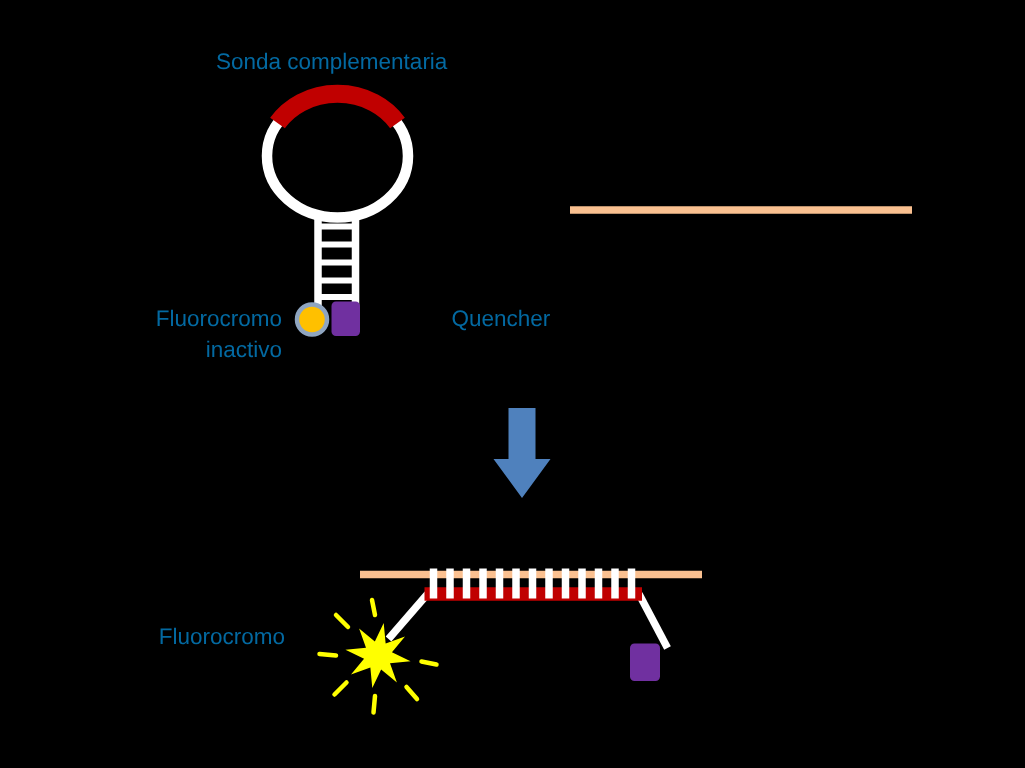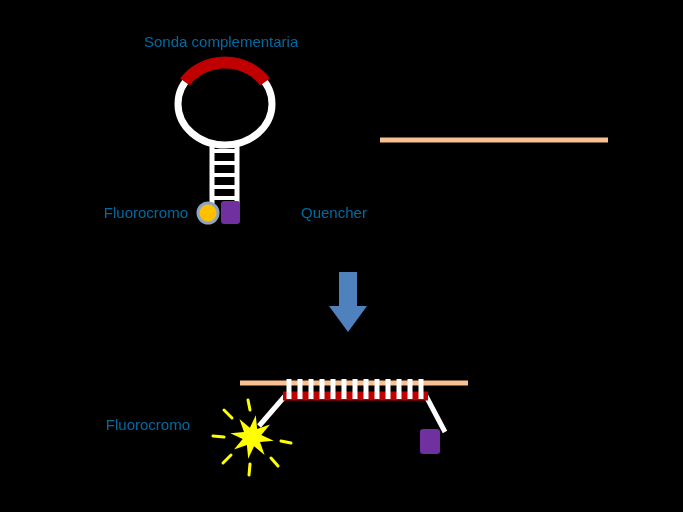--- a/index.html
+++ b/index.html
@@ -96,20 +96,21 @@
       <polygon points="273.7,440.8 260.0,442.1 264.6,455.0 254.1,446.3 248.2,458.7 246.9,445.0 234.0,449.6 242.7,439.1 230.3,433.2 244.0,431.9 239.4,419.0 249.9,427.7 255.8,415.3 257.1,429.0 270.0,424.4 261.3,434.9" fill="#ffff00"></polygon>
       <rect x="420" y="429" width="20" height="25" rx="3" fill="#7030a0"></rect>
     </g>
   </svg>
 
   <div id="sonda-label" class="label">Sonda complementaria</div>
 
 
   <div id="fluoro-inactivo" class="label centered">
     <div>Fluorocromo</div>
+    <div>inactivo</div>
   </div>
 
   <div id="quencher-label" class="label">Quencher</div>
 
   <div id="fluoro-activo" class="label centered">
     <div>Fluorocromo</div>
   </div>
 
 </div>
 

